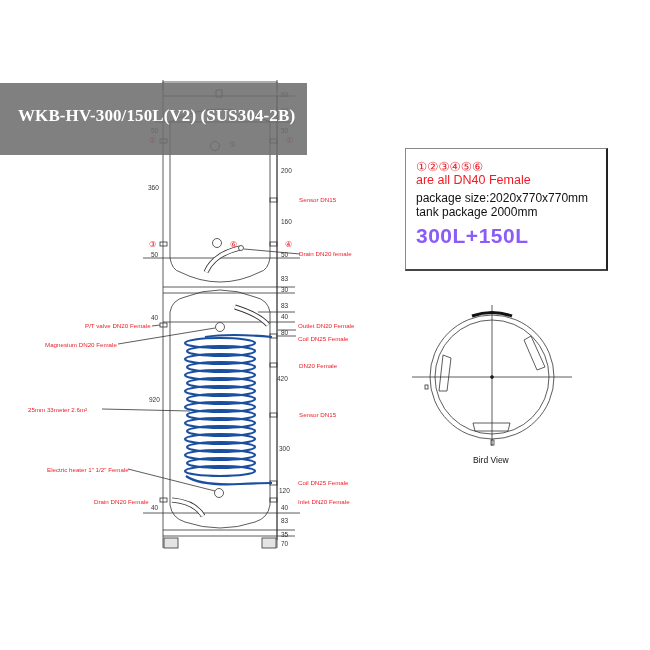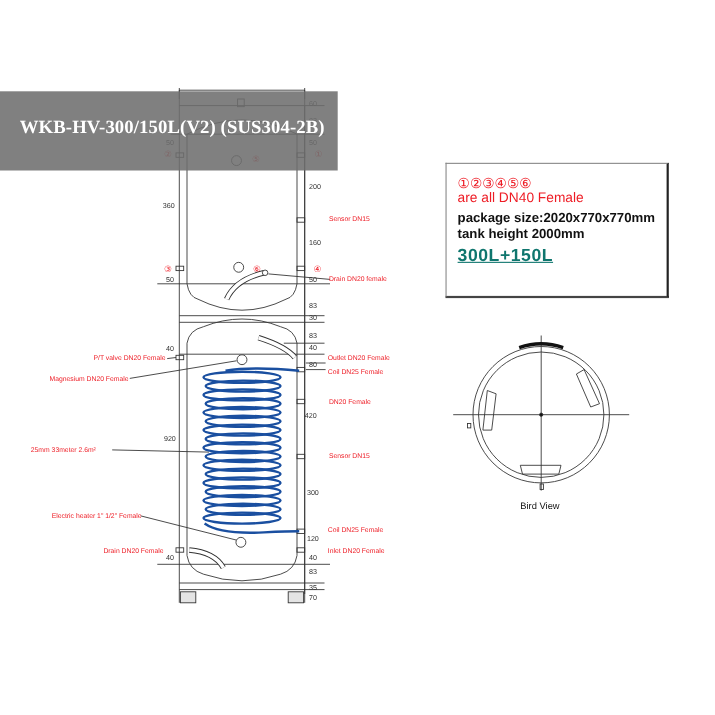--- a/index.html
+++ b/index.html
@@ -2,22 +2,22 @@
 <html><head>
 <meta charset="utf-8">
 <style>
   html, body { margin:0; padding:0; background:#ffffff; }
   body { width:650px; height:650px; position:relative; overflow:hidden; font-family:"Liberation Sans", sans-serif; }
   #drawing { position:absolute; left:0; top:0; width:650px; height:650px; }
   .title-banner { position:absolute; left:0; top:83px; width:307px; height:72px; background:rgba(110,110,110,0.88); z-index:3; }
   .title-text { position:absolute; left:18px; top:106px; color:#ffffff; font-weight:bold; font-size:17px; z-index:4; letter-spacing:0.1px; font-family:Liberation Serif, serif; }
   .info-box { position:absolute; left:405px; top:148px; width:200px; height:120px; border:1px solid #888; border-right:2px solid #222; border-bottom:2px solid #444; background:#fff; }
   .info-red { color:#ee1c25; font-size:12.5px; line-height:13px; }
-  .info-black { color:#111; font-weight:bold; font-size:12px; line-height:14px; }
-  .info-big { color:#0f766e; font-weight:bold; font-size:16px; letter-spacing:0.5px;text-decoration:underline; }
+  .info-black { color:#111; font-weight:normal; font-size:12px; line-height:14px; }
+  .info-big { color:#8b5cf6; font-weight:bold; font-size:21px; letter-spacing:0.5px; }
   .lbl { position:absolute; font-size:6.2px; color:#ee1c25; white-space:nowrap; }
   .dim { position:absolute; font-size:6.5px; color:#333; white-space:nowrap; }
   .circ { position:absolute; font-size:8px; color:#ee1c25; }
   .bird-label { position:absolute; left:473px; top:455px; font-size:8.5px; font-weight:normal; color:#111; }
 </style>
 </head>
 <body>
 
 <svg id="drawing" viewBox="0 0 650 650" xmlns="http://www.w3.org/2000/svg">
   <g fill="none" stroke="#333" stroke-width="0.8">
@@ -180,18 +180,18 @@
 <span class="dim" style="left:281px;top:504px;">40</span>
 <span class="dim" style="left:281px;top:517px;">83</span>
 <span class="dim" style="left:281px;top:531px;">35</span>
 <span class="dim" style="left:281px;top:540px;">70</span>
 
 <div class="info-box">
   <div style="position:absolute;left:10px;top:12px;">
     <div class="info-red">①②③④⑤⑥</div>
     <div class="info-red">are all DN40 Female</div>
     <div class="info-black" style="margin-top:4px;">package size:2020x770x770mm</div>
-    <div class="info-black">tank height 2000mm</div>
+    <div class="info-black">tank package 2000mm</div>
     <div class="info-big" style="margin-top:5px;">300L+150L</div>
   </div>
 </div>
 
 <div class="bird-label">Bird View</div>
 
 </body></html>

